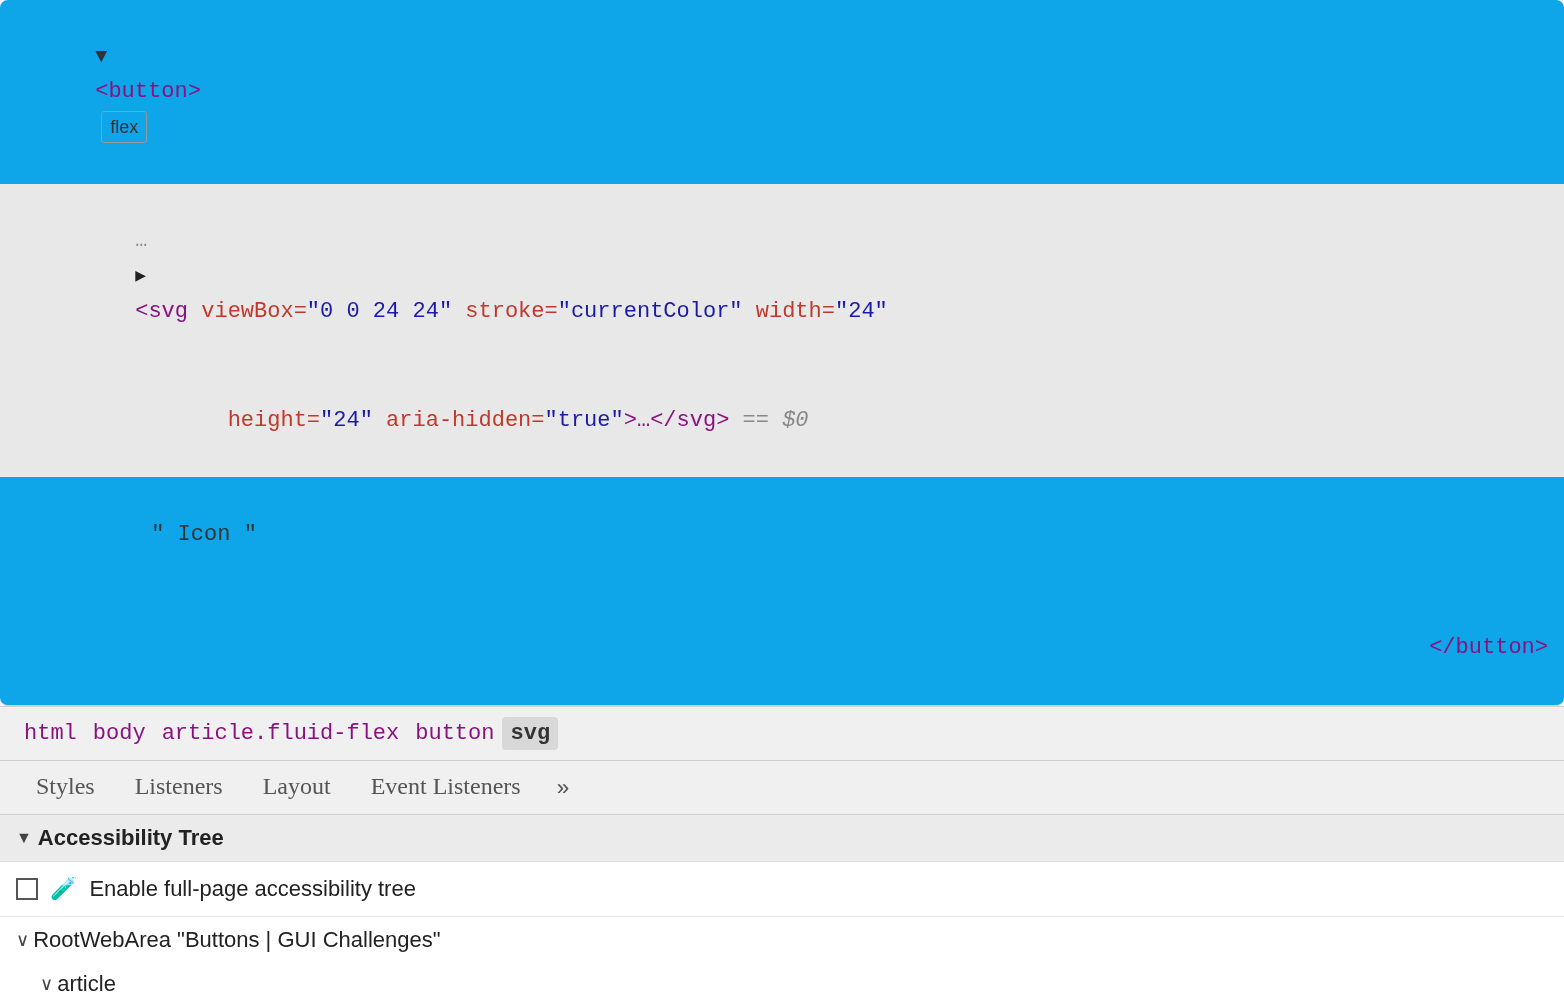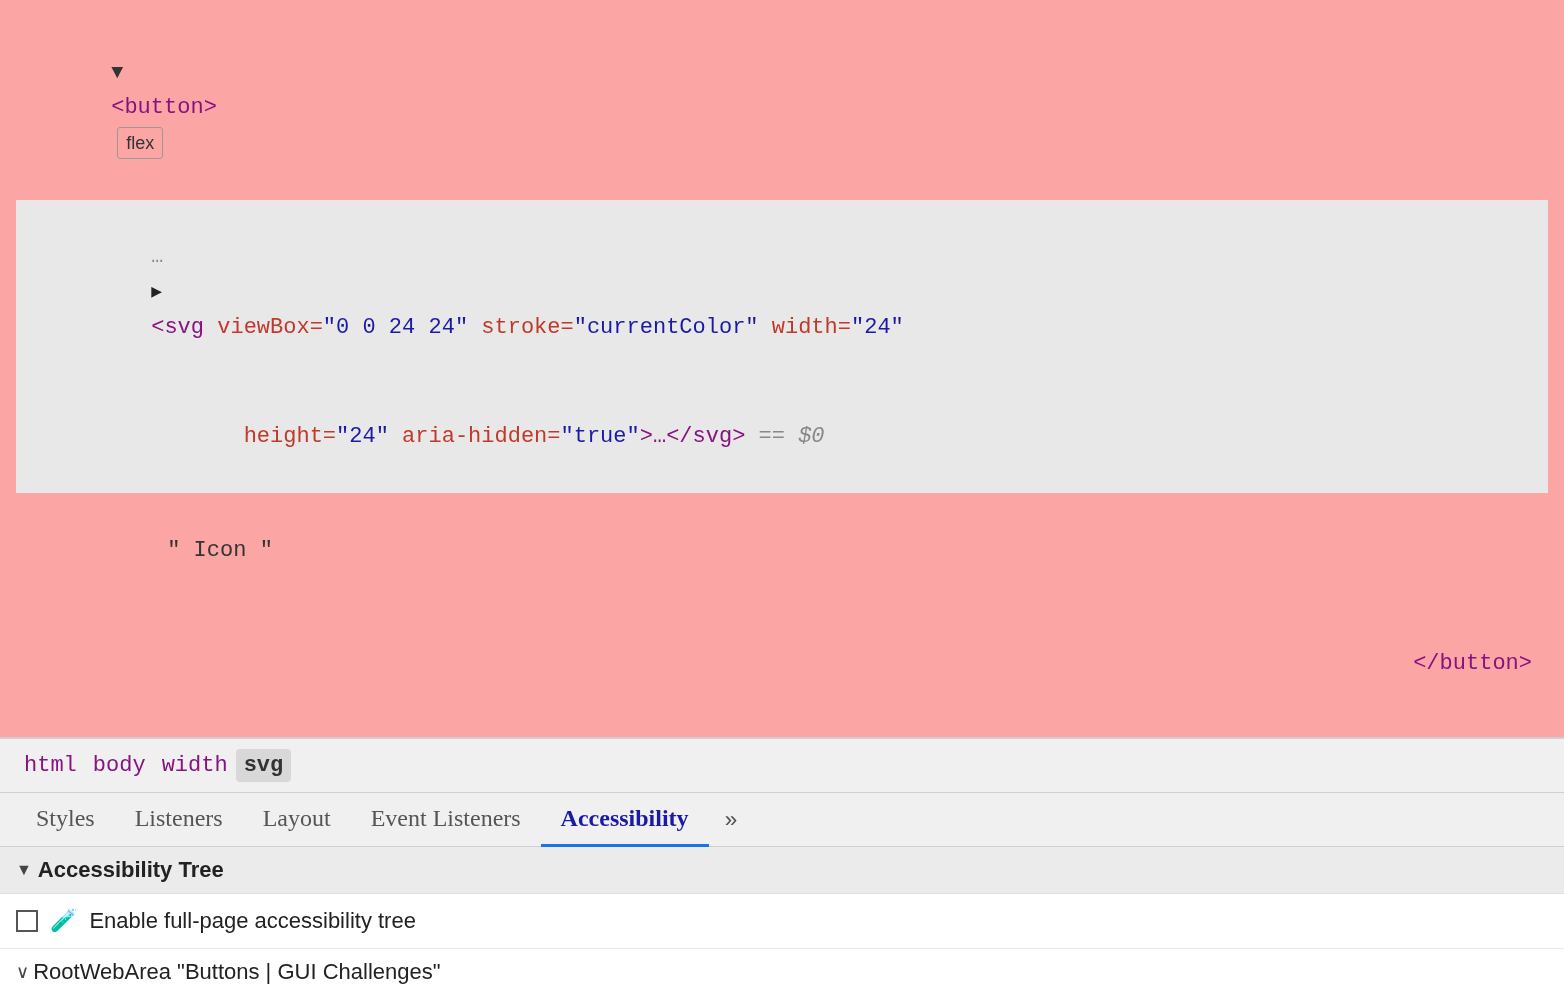--- a/index.html
+++ b/index.html
@@ -19,23 +19,24 @@
     .devtools-panel {
       background: #f8f8f8;
       width: 100%;
       min-height: 1006px;
       display: flex;
       flex-direction: column;
     }
 
     
     .dom-section {
-      background: #fca5a5;
-      padding: 16px;
+      background: #0ea5e9;
+      padding: 0;
       border-bottom: 1px solid #d0d0d0;
+      border-radius: 8px;
     }
 
     .dom-line {
       padding: 4px 16px;
       font-size: 22px;
       line-height: 1.6;
       white-space: pre;
       color: #333;
     }
 
@@ -260,30 +261,30 @@
     </div>
 
     <div class="dom-line" style="padding-left: 32px; text-align: right;">
       <span class="tag-purple">&lt;/button&gt;</span>
     </div>
   </div>
 
   <div class="breadcrumb-bar">
     <span class="breadcrumb-item">html</span>
     <span class="breadcrumb-item">body</span>
-    <span class="breadcrumb-item">width</span>
+    <span class="breadcrumb-item">article.fluid-flex</span>
+    <span class="breadcrumb-item">button</span>
     <span class="breadcrumb-item active">svg</span>
   </div>
 
   <div class="tabs-bar">
     <div class="tab-item">Styles</div>
     <div class="tab-item">Listeners</div>
     <div class="tab-item">Layout</div>
     <div class="tab-item">Event Listeners</div>
-    <div class="tab-item active">Accessibility</div>
     <div class="tab-more">»</div>
   </div>
 
   <div class="main-content">
 
     <div class="section-header">
       <span class="section-triangle">▼</span>
       <span>Accessibility Tree</span>
     </div>
 

